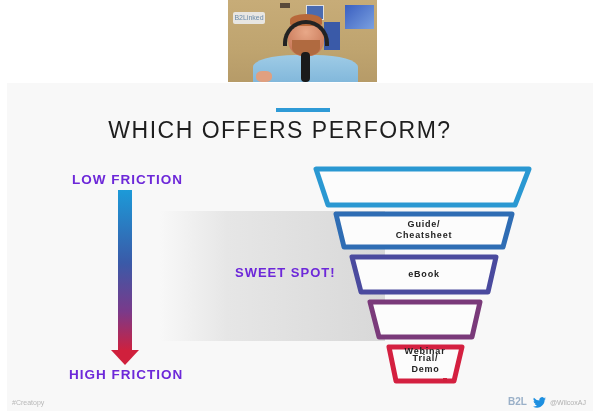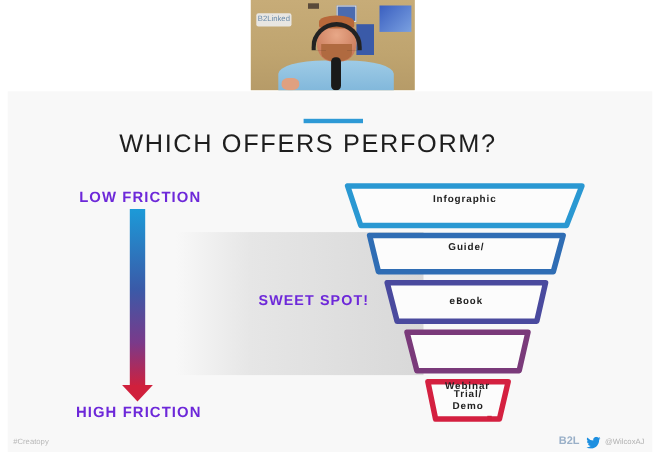--- a/index.html
+++ b/index.html
@@ -77,26 +77,26 @@
 
 <svg class="funnel" viewBox="0 0 600 411">
   <polygon points="316,169 529,169 515,205 328,205" fill="#fcfcfc" stroke="#2a98d2" stroke-width="5" stroke-linejoin="round"></polygon>
   <polygon points="336,214 512,214 503,247 344,247" fill="#fcfcfc" stroke="#2f6db4" stroke-width="5" stroke-linejoin="round"></polygon>
   <polygon points="352,257 496,257 488,292 361,292" fill="#fcfcfc" stroke="#4a4a9e" stroke-width="5" stroke-linejoin="round"></polygon>
   <polygon points="370,302 480,302 472,337 379,337" fill="#fcfcfc" stroke="#7a3a7a" stroke-width="5" stroke-linejoin="round"></polygon>
   <polygon points="389,347 462,347 454,381 396,381" fill="#fcfcfc" stroke="#d42040" stroke-width="5" stroke-linejoin="round"></polygon>
 </svg>
 
 <div class="seg-label" style="left:316px;top:176px;width:213px;">
-  <div>Infographic</div>
 </div>
 <div class="seg-label" style="left:336px;top:219px;width:176px;text-align:center;">
   <div>Guide/</div>
+  <div>Cheatsheet</div>
 </div>
-<div class="seg-label" style="left:352px;top:269px;width:144px;font-family:Liberation Mono, monospace;">
+<div class="seg-label" style="left:352px;top:269px;width:144px;">
   <div>eBook</div>
 </div>
 <div class="seg-label" style="left:370px;top:314px;width:110px;margin-top:32px;">
   <div>Webinar</div>
 </div>
 <div class="seg-label" style="left:389px;top:353px;width:73px;">
   <div>Trial/</div>
   <div>Demo</div>
 </div>
 

